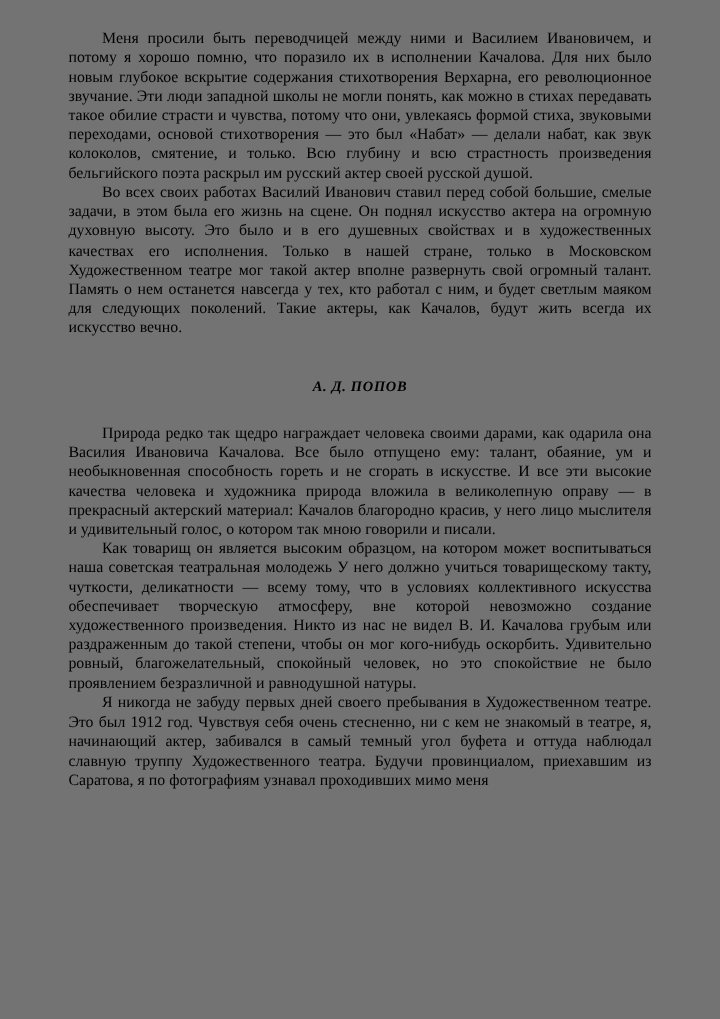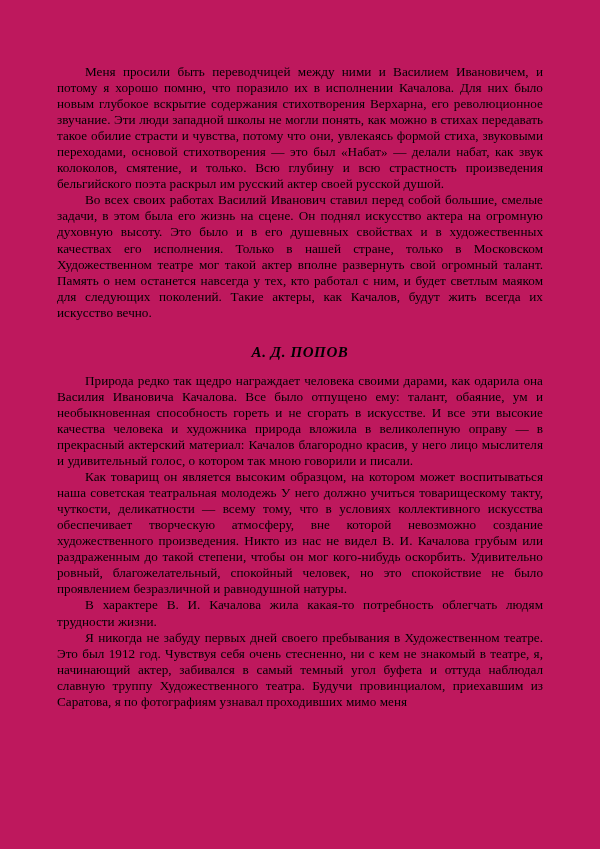--- a/index.html
+++ b/index.html
@@ -14,48 +14,48 @@
     overflow: hidden;
     font-family: "Liberation Serif", "DejaVu Serif", serif;
     color: #000000;
     -webkit-font-smoothing: antialiased;
   }
   .page {
     position: relative;
     box-sizing: border-box;
     width: 600px;
     height: 849px;
-    background: #be185d;
-    padding: 64px 57px 0 57px;
+    background: #737373;
+    padding: 24px 57px 0 57px;
   }
   .textblock {
     width: 486px;
   }
   p.para {
     margin: 0;
     padding: 0;
     text-align: justify;
     text-justify: inter-word;
     text-indent: 28px;
     font-size: 13.2px;
     line-height: 16.05px;
     letter-spacing: 0.02px;
     word-spacing: 0px;
     hyphens: none;
   }
   p.para:last-child {
     text-align: justify;
   }
   h2.section-heading {
-    margin: 2px;
+    margin: 12px;
     padding: 0;
     text-align: center;
     font-style: italic;
     font-weight: bold;
-    font-size: 15px;
+    font-size: 12px;
     line-height: 16.05px;
     letter-spacing: 0.6px;
   }
   .gap-before-heading {
     height: 21px;
   }
   .gap-after-heading {
     height: 11px;
   }
 </style>
@@ -73,18 +73,17 @@
 
     <h2 class="section-heading">А. Д. ПОПОВ</h2>
 
     <div class="gap-after-heading"></div>
 
     <p class="para">Природа редко так щедро награждает человека своими дарами, как одарила она Василия Ивановича Качалова. Все было отпущено ему: талант, обаяние, ум и необыкновенная способность гореть и не сгорать в искусстве. И все эти высокие качества человека и художника природа вложила в великолепную оправу — в прекрасный актерский материал: Качалов благородно красив, у него лицо мыслителя и удивительный голос, о котором так мною говорили и писали.</p>
 
 
     <p class="para">Как товарищ он является высоким образцом, на котором может воспитываться наша советская театральная молодежь У него должно учиться товарищескому такту, чуткости, деликатности — всему тому, что в условиях коллективного искусства обеспечивает творческую атмосферу, вне которой невозможно создание художественного произведения. Никто из нас не видел В. И. Качалова грубым или раздраженным до такой степени, чтобы он мог кого-нибудь оскорбить. Удивительно ровный, благожелательный, спокойный человек, но это спокойствие не было проявлением безразличной и равнодушной натуры.</p>
 
-    <p class="para">В характере В. И. Качалова жила какая-то потребность облегчать людям трудности жизни.</p>
 
     <p class="para">Я никогда не забуду первых дней своего пребывания в Художественном театре. Это был 1912 год. Чувствуя себя очень стесненно, ни с кем не знакомый в театре, я, начинающий актер, забивался в самый темный угол буфета и оттуда наблюдал славную труппу Художественного театра. Будучи провинциалом, приехавшим из Саратова, я по фотографиям узнавал проходивших мимо меня</p>
 
   </div>
 </div>
 
 </body></html>

